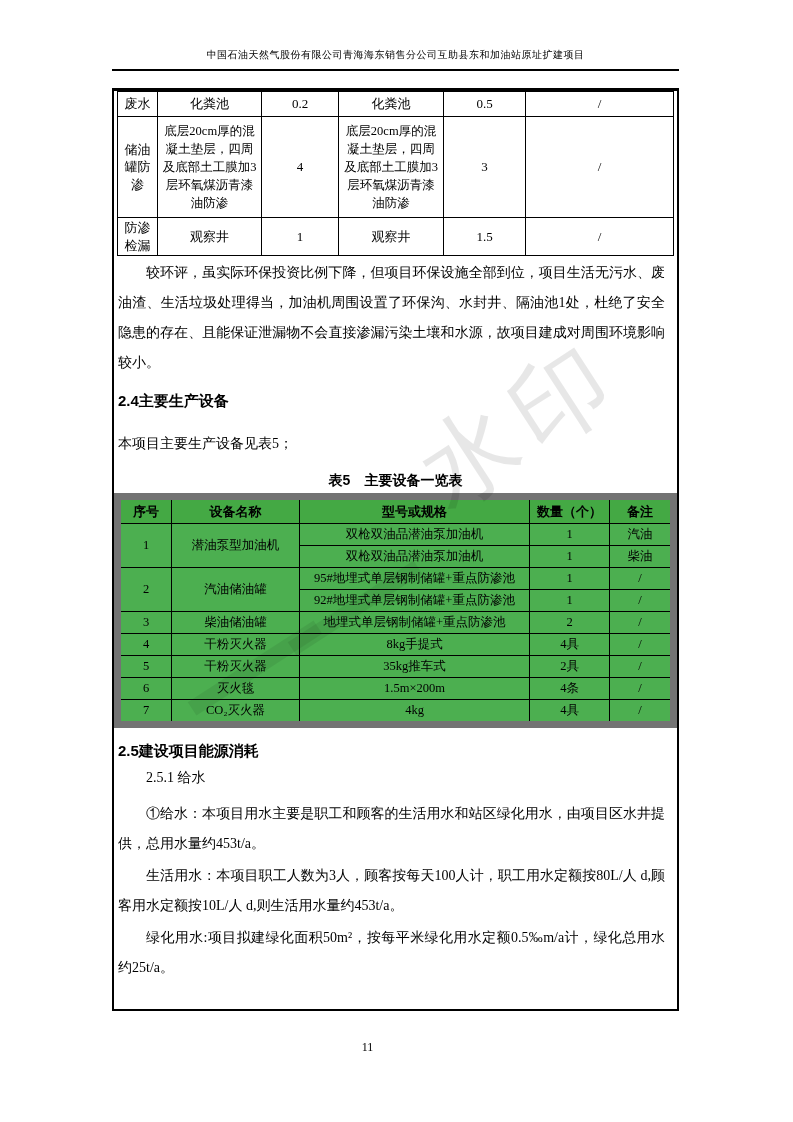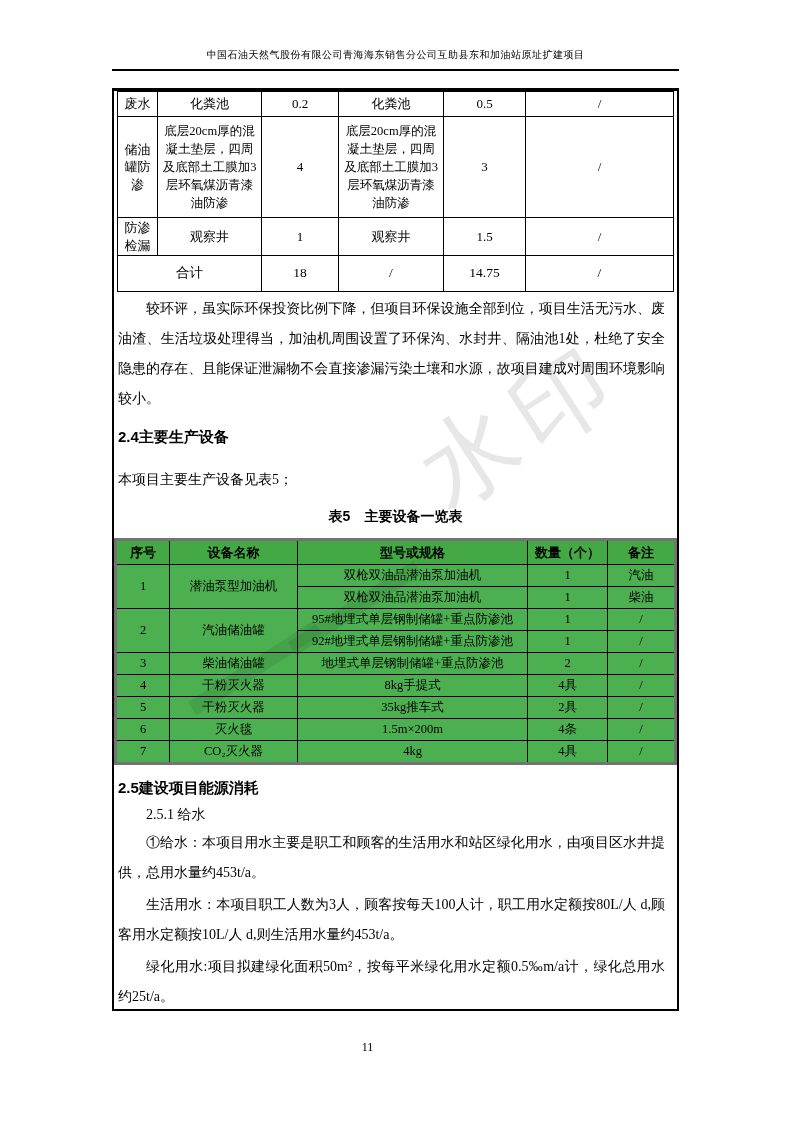--- a/index.html
+++ b/index.html
@@ -42,23 +42,23 @@
   }
   .h-black{
     font-family:"Liberation Sans","DejaVu Sans",sans-serif;font-weight:bold;
     font-size:15px;margin:14px 4px 0 4px;
   }
   .intro-line{font-size:14px;margin:24px 4px 0 4px;}
   .table-caption{
     font-family:"Liberation Sans","DejaVu Sans",sans-serif;font-weight:bold;
     font-size:14px;text-align:center;margin-top:19px;
   }
-  .sub-heading{font-size:14px;margin:8px 4px 4px 4px;text-indent:2em;}
-  
-  .t5{width:100%;margin-top:12px;border:3px solid #737373;}
+  .sub-heading{font-size:14px;margin:8px 4px 12px 4px;text-indent:2em;}
+  
+  .t5{width:100%;margin-top:3px;border:7px solid #737373;}
   .t5 th,.t5 td{
     border:1px solid #000;text-align:center;vertical-align:middle;
     font-size:12.5px;padding:0 2px;overflow:hidden;
     background:var(--t5bg,#4caf50);
   }
   .t5 th{
     height:23px;font-size:13px;
     font-family:"Liberation Sans","DejaVu Sans",sans-serif;font-weight:bold;
     background:var(--t5hbg,#44a944);
   }
@@ -119,27 +119,20 @@
       <td>/</td>
     </tr>
     <tr class="r3">
       <td>防渗检漏</td>
       <td>观察井</td>
       <td>1</td>
       <td>观察井</td>
       <td>1.5</td>
       <td>/</td>
     </tr>
-    <tr class="total">
-      <td colspan="2">合计</td>
-      <td>18</td>
-      <td>/</td>
-      <td>14.75</td>
-      <td>/</td>
-    </tr>
   </tbody>
     </table>
 
   <p class="para">较环评，虽实际环保投资比例下降，但项目环保设施全部到位，项目生活无污水、废油渣、生活垃圾处理得当，加油机周围设置了环保沟、水封井、隔油池1处，杜绝了安全隐患的存在、且能保证泄漏物不会直接渗漏污染土壤和水源，故项目建成对周围环境影响较小。</p>
 
   <div class="h-black">2.4主要生产设备</div>
   <div class="intro-line">本项目主要生产设备见表5；</div>
   <div class="table-caption">表5　主要设备一览表</div>
 
   <table class="t5">

